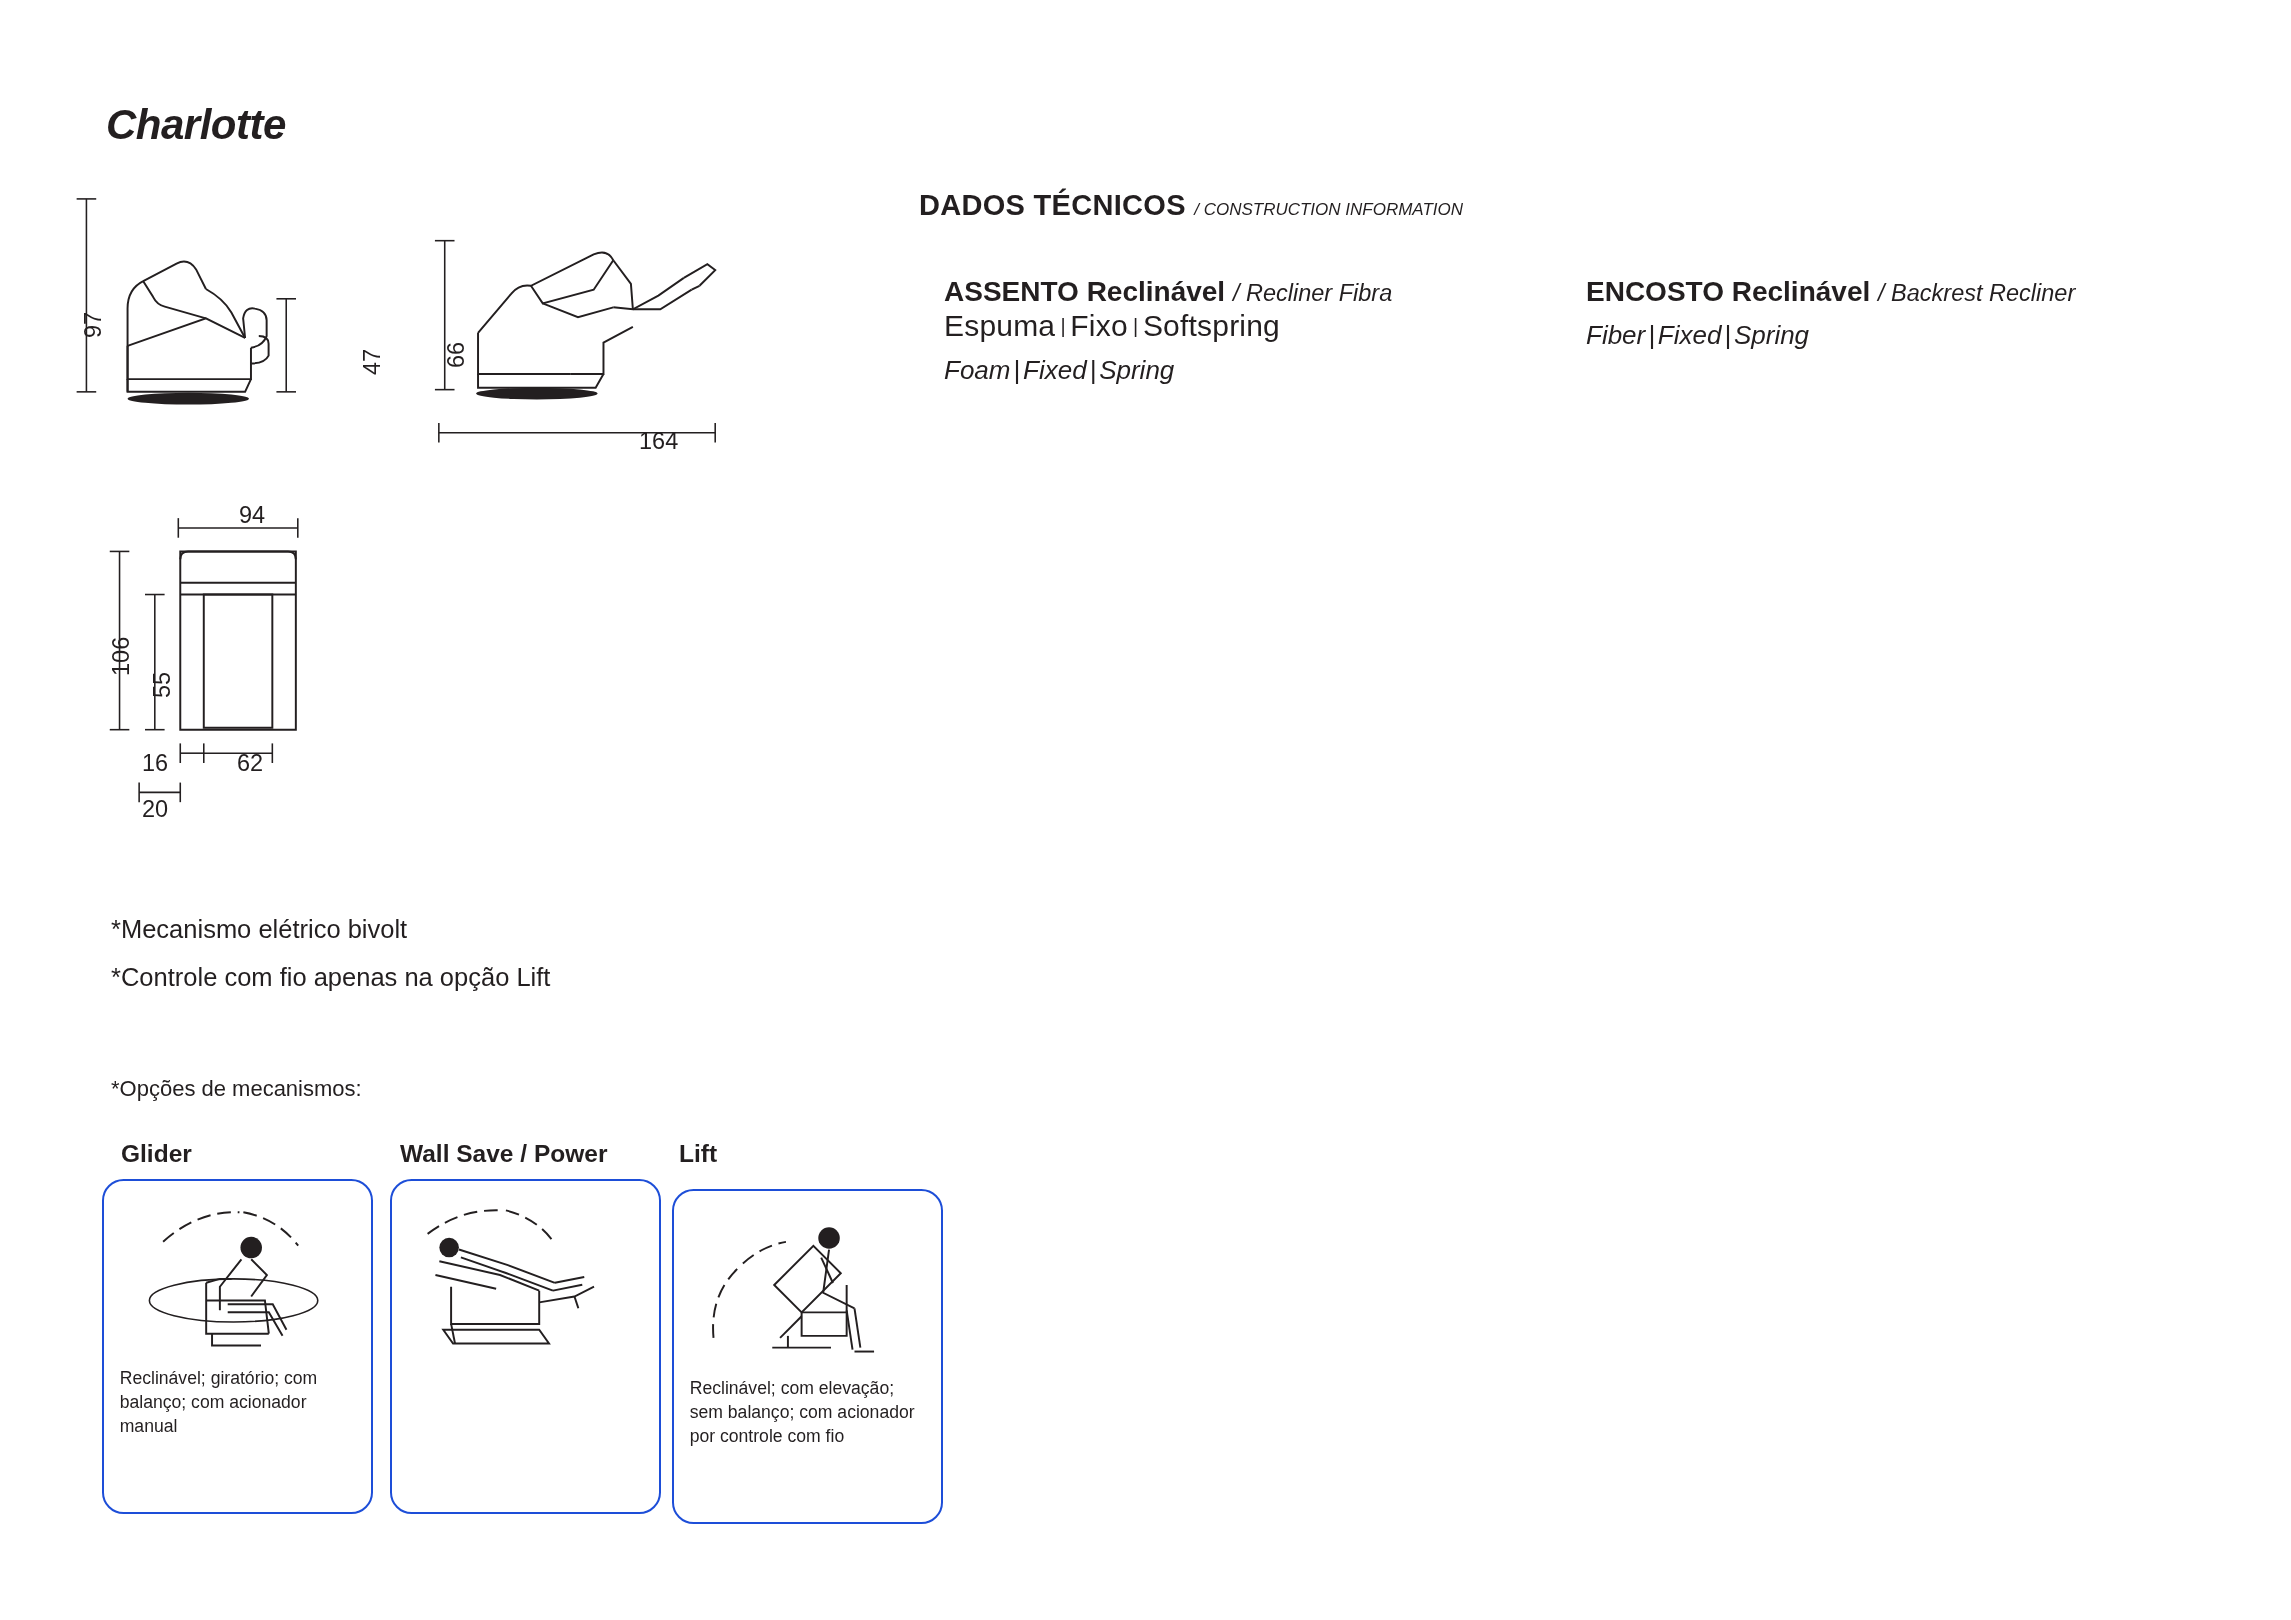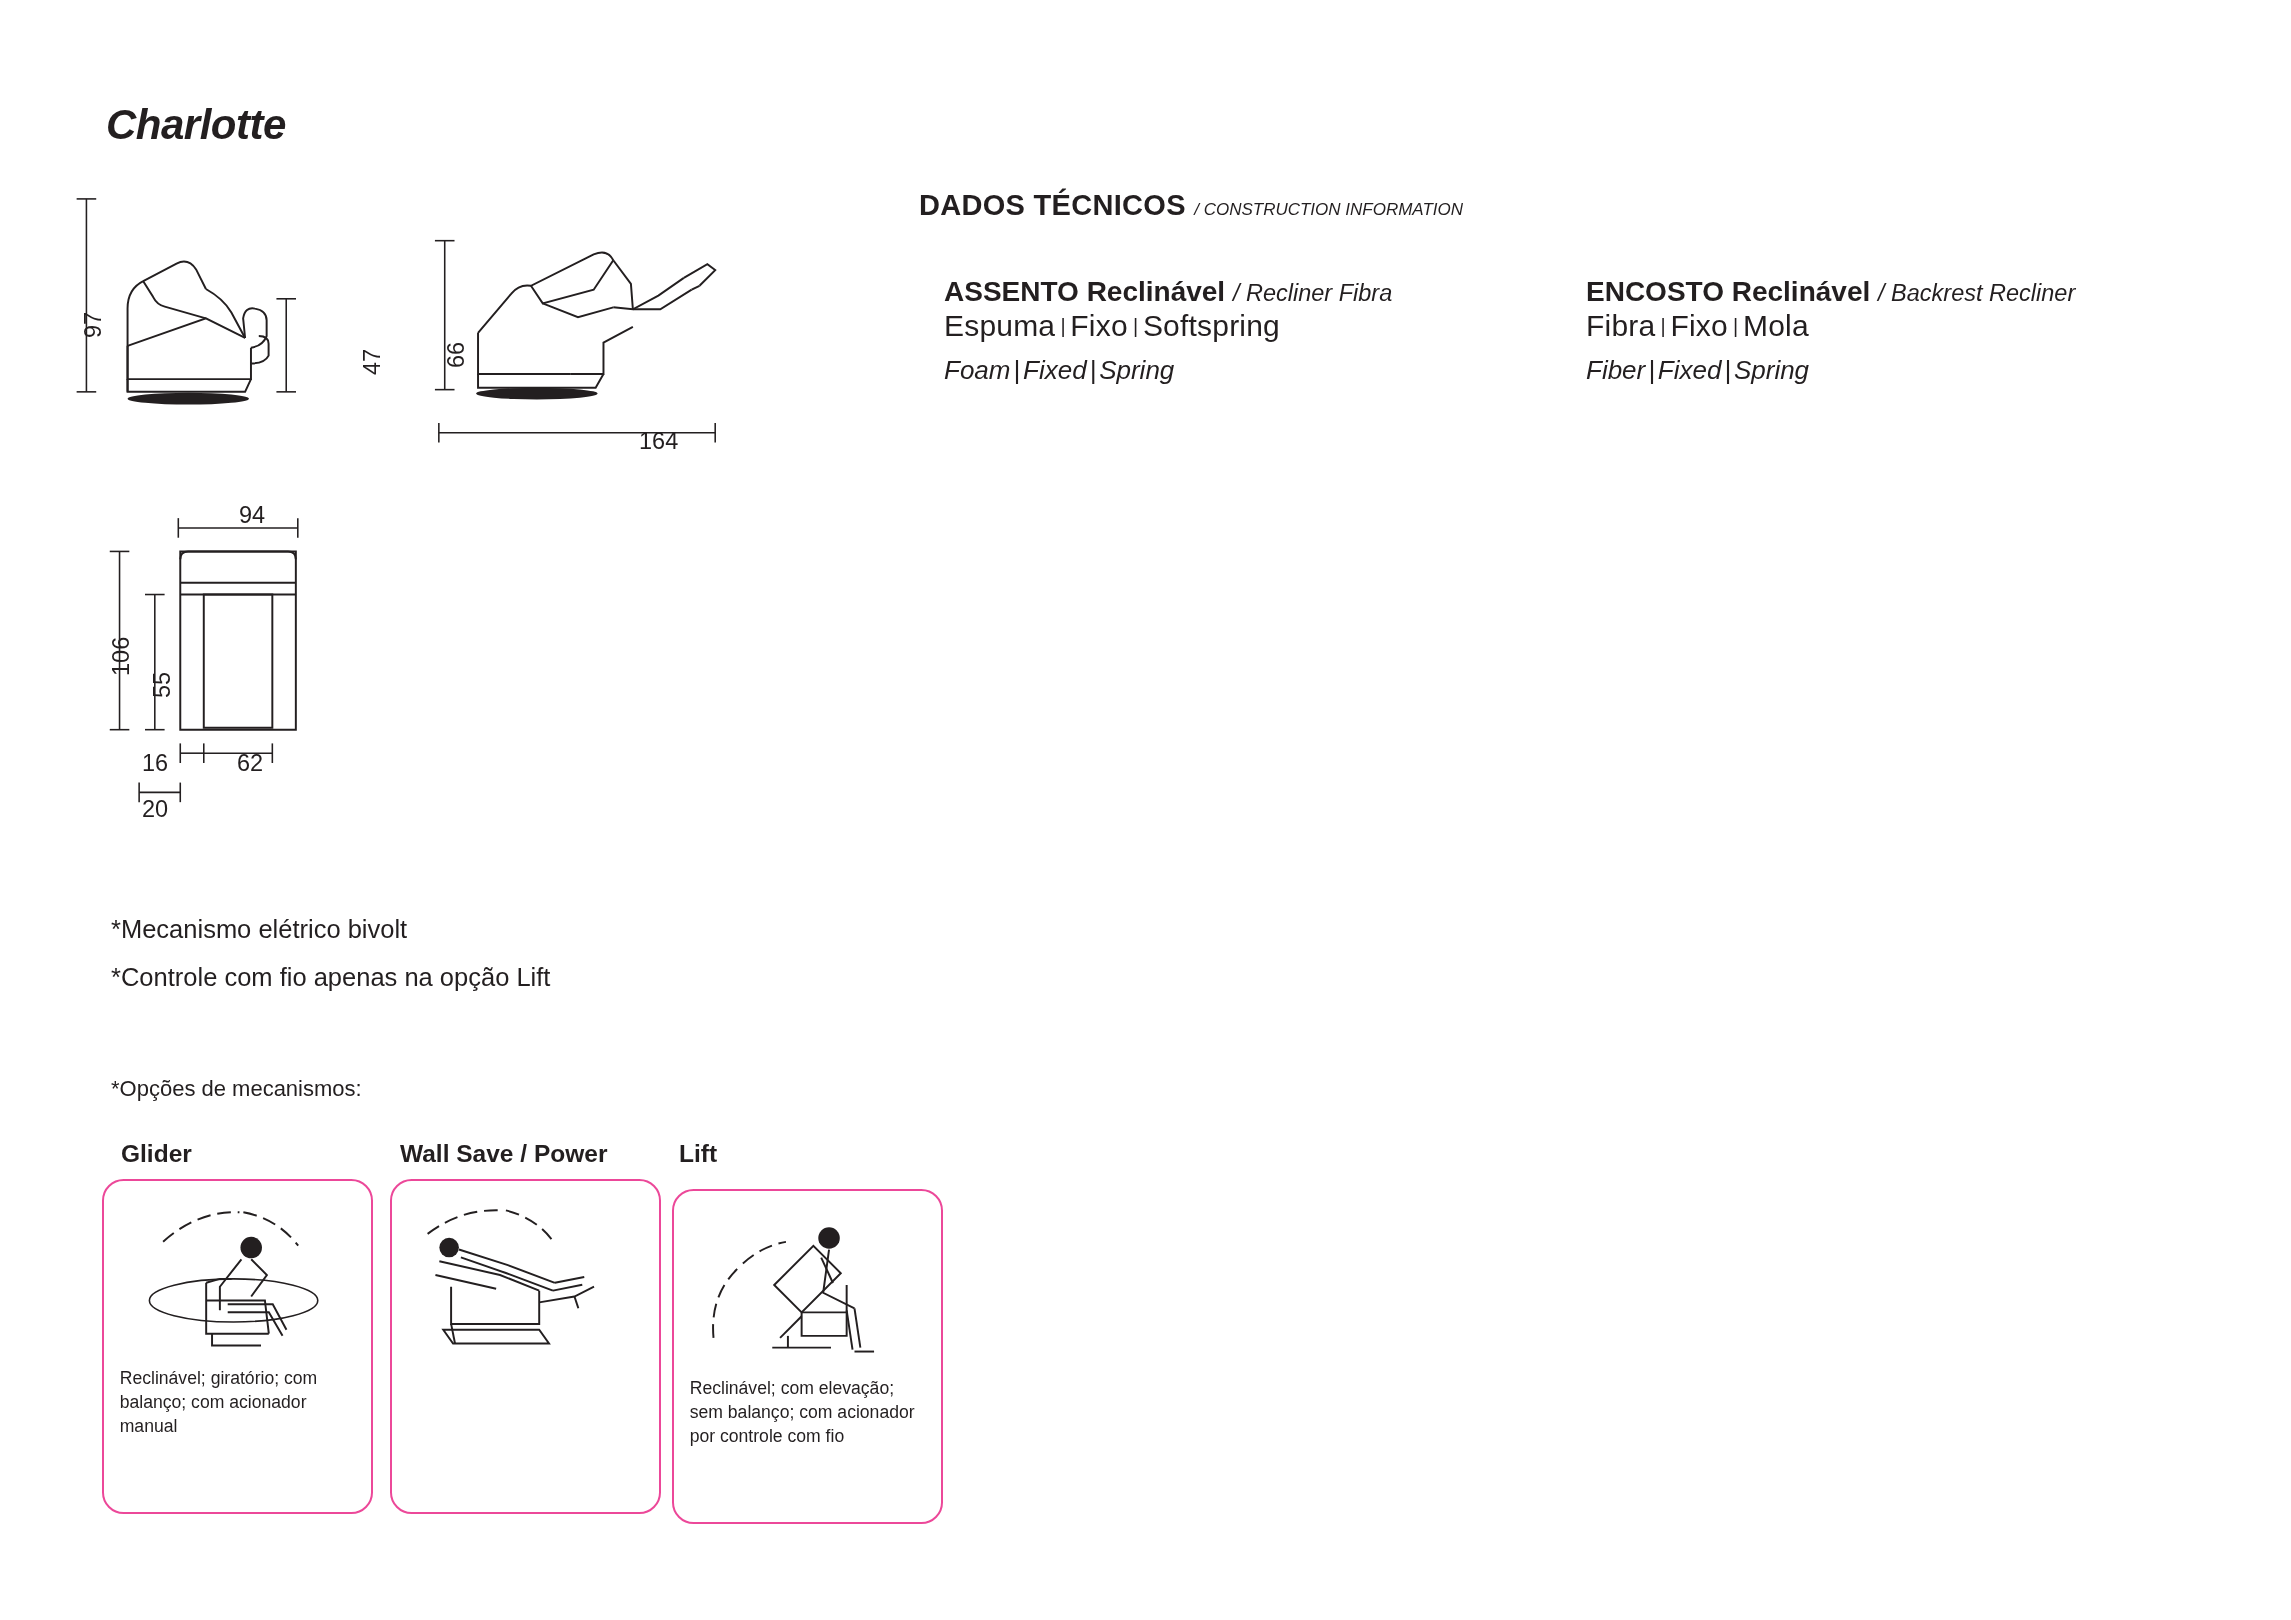--- a/index.html
+++ b/index.html
@@ -34,21 +34,21 @@
   #note1{left:111px;top:915px;}
   #note2{left:111px;top:963px;}
   #note-mech{left:111px;top:1076px;font-size:22px;}
 
   
   .mech-label{position:absolute;font-size:24.5px;font-weight:bold;}
   #mech-label-glider{left:121px;top:1140px;}
   #mech-label-wallsave{left:400px;top:1140px;}
   #mech-label-lift{left:679px;top:1140px;}
 
-  .mech-card{position:absolute;border:2px solid #ec4899;border-radius:21.6px;width:267px;}
+  .mech-card{position:absolute;border:2px solid #1d4ed8;border-radius:21.6px;width:267px;}
   #mech-card-glider{left:102px;top:1179px;height:331px;}
   #mech-card-wallsave{left:390px;top:1179px;height:331px;}
   #mech-card-lift{left:672px;top:1179px;height:331px;margin-top:10px;}
 
   .mech-figure{position:absolute;left:0;top:0;width:267px;height:186px;}
   .mech-desc{position:absolute;left:15.7px;top:186px;width:235px;font-size:17.6px;line-height:1.35;}
   .mech-desc b{font-weight:bold;}
 
   svg{display:block;}
   .ln{fill:none;stroke:#231f20;stroke-width:2;}
@@ -172,23 +172,20 @@
     <div class="spec-en">
       <span>Foam</span><span class="bar">|</span><span>Fixed</span><span class="bar">|</span><span>Spring</span>
     </div>
   </div>
 
   <div class="spec-col" id="spec-back">
     <div class="spec-title">
       <span>ENCOSTO Reclinável</span>
       <span class="en">/ Backrest Recliner</span>
     </div>
-    <div class="spec-values">
-      <span>Fibra</span><span class="sep">|</span><span>Fixo</span><span class="sep">|</span><span>Mola</span>
-    </div>
     <div class="spec-en">
       <span>Fiber</span><span class="bar">|</span><span>Fixed</span><span class="bar">|</span><span>Spring</span>
     </div>
   </div>
 
   <div class="note" id="note1">*Mecanismo elétrico bivolt</div>
   <div class="note" id="note2">*Controle com fio apenas na opção Lift</div>
   <div class="note" id="note-mech">*Opções de mecanismos:</div>
 
   <div class="mech-label" id="mech-label-glider">Glider</div>

